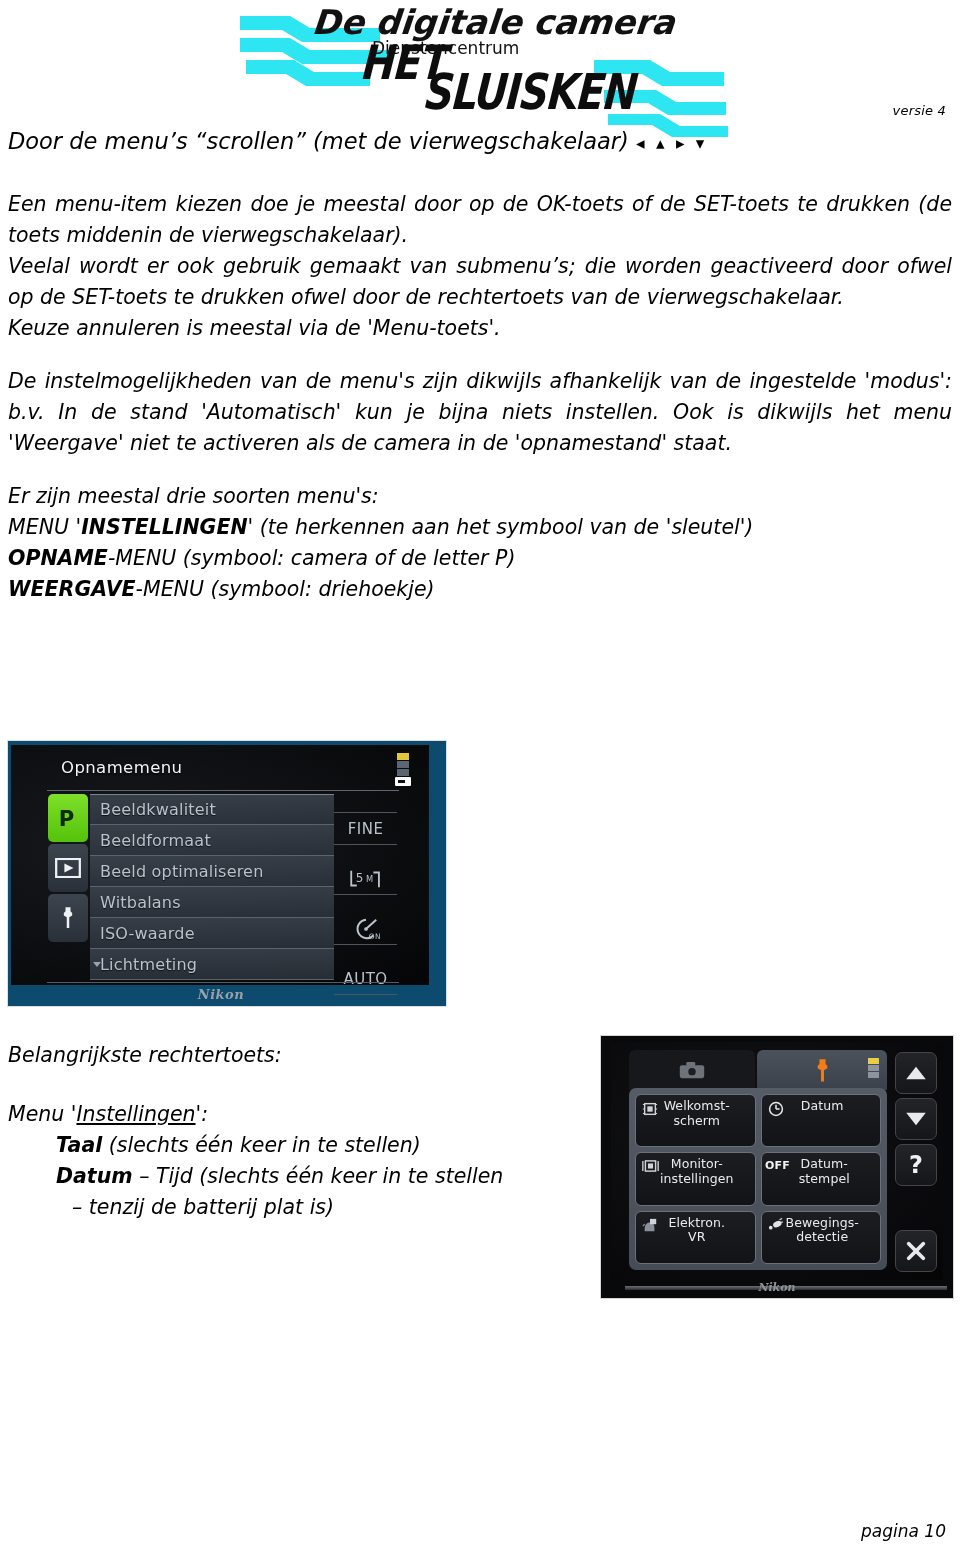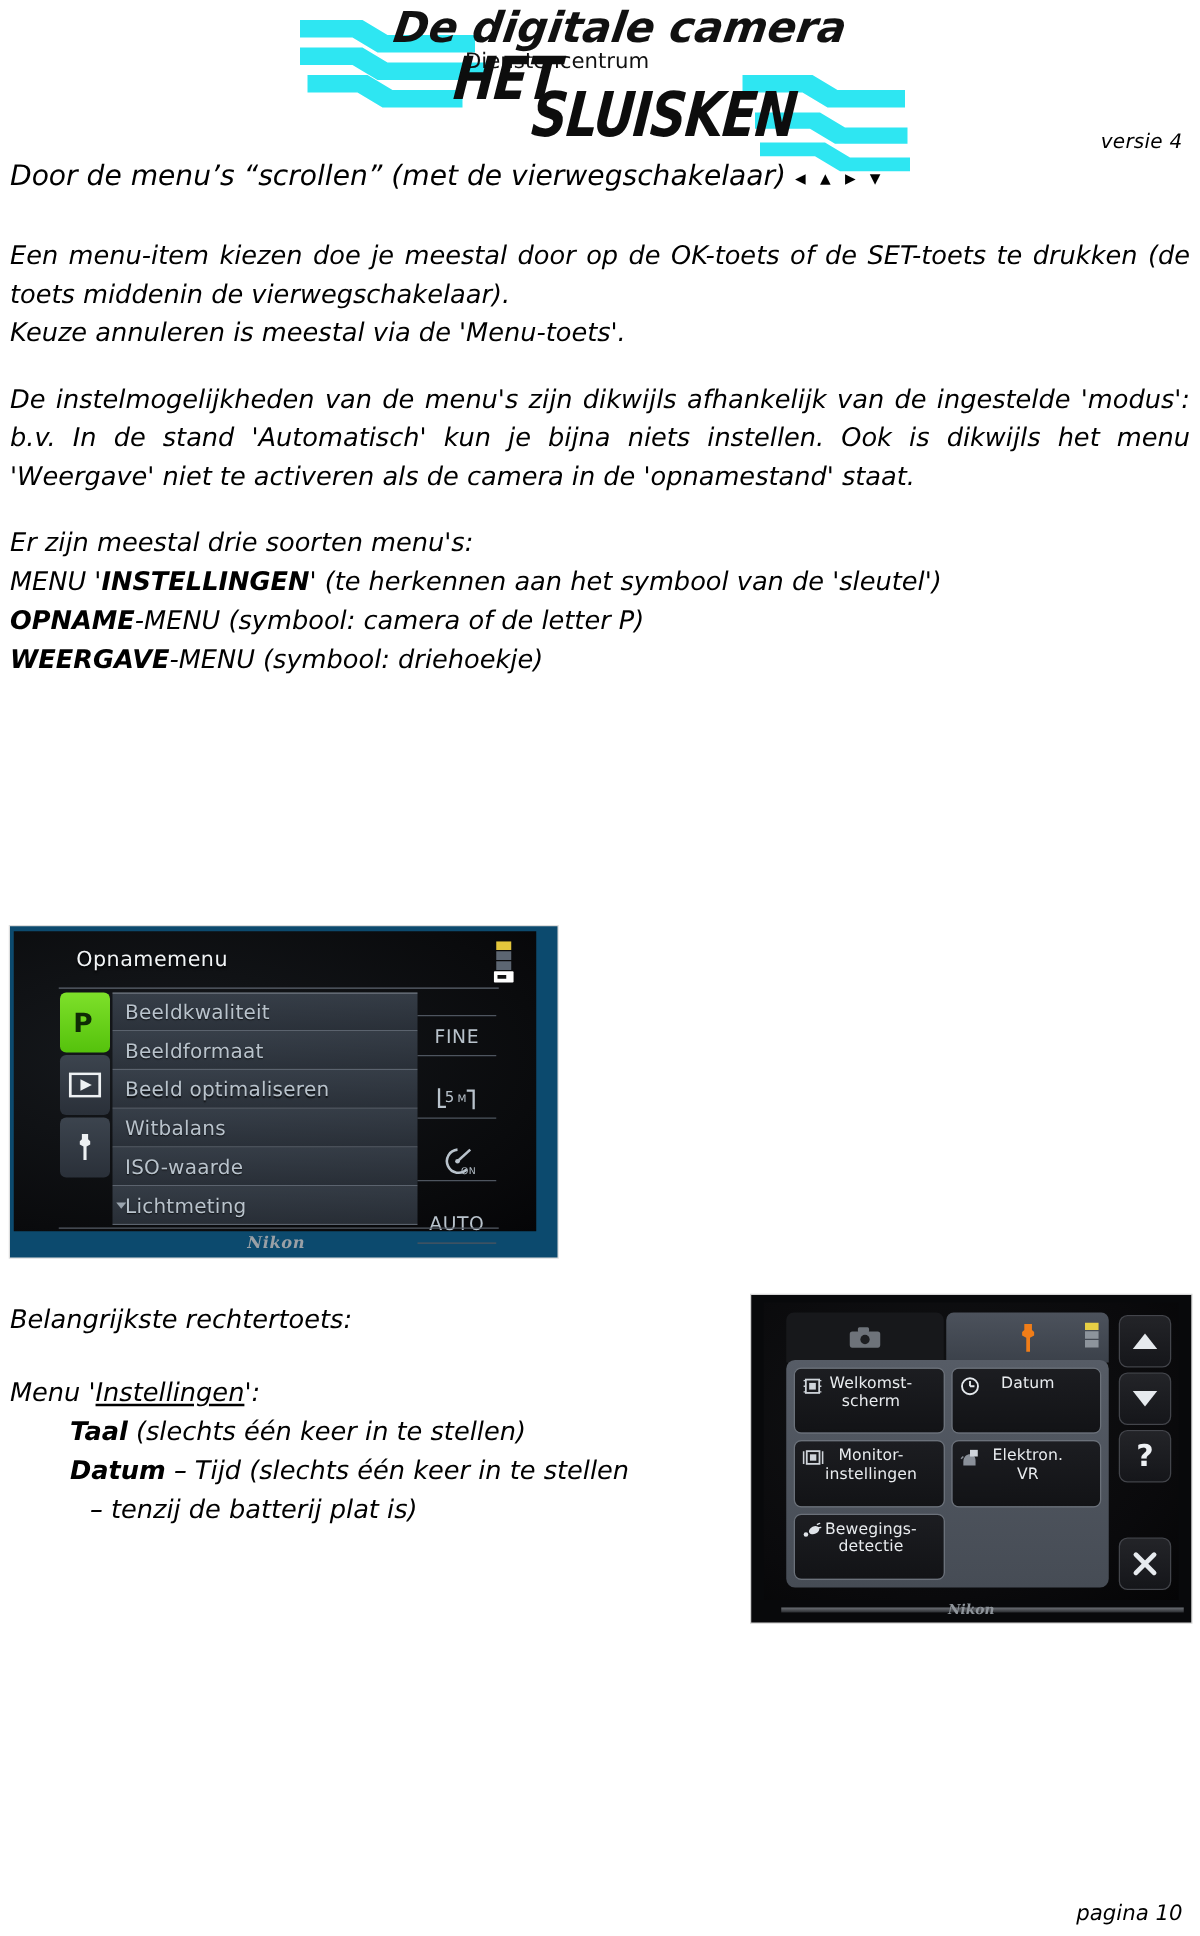--- a/index.html
+++ b/index.html
@@ -25,21 +25,21 @@
     position: absolute;
     left: 232px; top: 2px;
     width: 500px; height: 136px;
   }
   .logo-svg { display:block; width:500px; height:136px; }
   .versie {
     position: absolute;
     right: 14px; top: 103px;
     font-family: "DejaVu Sans", sans-serif;
     font-style: italic;
-    font-size: 16px;
+    font-size: 13px;
     color: #000;
     letter-spacing: 0.2px;
   }
 
   
   .content {
     position: absolute;
     left: 0px; top: 125px;
     width: 960px;
   }
@@ -387,20 +387,21 @@
 <div class="content">
 
   <div class="p big">
     <span>Door de menu’s “scrollen” (met de vierwegschakelaar)</span>
     <span class="arrows">◂ ▴ ▸ ▾</span>
   </div>
 
   <div class="gap-lg"></div>
 
   <div class="p body-txt just">Een menu-item kiezen doe je meestal door op de OK-toets of de SET-toets te drukken (de toets middenin de vierwegschakelaar).</div>
+  <div class="p body-txt just">Veelal wordt er ook gebruik gemaakt van submenu’s; die worden geactiveerd door ofwel op de SET-toets te drukken ofwel door de rechtertoets van de vierwegschakelaar.</div>
   <div class="p body-txt">Keuze annuleren is meestal via de 'Menu-toets'.</div>
 
   <div class="gap-md"></div>
 
   <div class="p body-txt just">De instelmogelijkheden van de menu's zijn dikwijls afhankelijk van de ingestelde 'modus': b.v. In de stand 'Automatisch' kun je bijna niets instellen. Ook is dikwijls het menu 'Weergave' niet te activeren als de camera in de 'opnamestand' staat.</div>
 
   <div class="gap-md"></div>
 
   <div class="p body-txt">Er zijn meestal drie soorten menu's:</div>
 
@@ -587,20 +588,27 @@
               <rect x="4" y="2" width="12" height="12" fill="none" stroke="#cfd4da" stroke-width="1.7"></rect>
               <rect x="7" y="5" width="6" height="6" fill="#cfd4da"></rect>
               <line x1="1" y1="2" x2="1" y2="14" stroke="#cfd4da" stroke-width="1.6"></line>
               <line x1="19" y1="2" x2="19" y2="14" stroke="#cfd4da" stroke-width="1.6"></line>
             </svg>
           </div>
           <div class="s2-cell-txt" style="white-space:pre-line">Monitor-
 instellingen</div>
         </div>
 
+        <div class="s2-cell">
+          <div class="s2-cell-ico" style="width:24px">
+            <span class="s2-off">OFF</span>
+          </div>
+          <div class="s2-cell-txt" style="white-space:pre-line">Datum-
+stempel</div>
+        </div>
 
         <div class="s2-cell">
           <div class="s2-cell-ico">
             <svg viewBox="0 0 18 18" width="16" height="16">
               <path d="M3 12 C3 7 6 5 9 5 C12 5 14 7 14 11 L14 15 L3 15 Z" fill="#8a9099"></path>
               <rect x="9" y="1" width="7" height="6" fill="#cfd4da"></rect>
               <line x1="1" y1="9" x2="3" y2="7" stroke="#8a9099" stroke-width="1.4"></line>
             </svg>
           </div>
           <div class="s2-cell-txt" style="white-space:pre-line">Elektron. VR</div>

